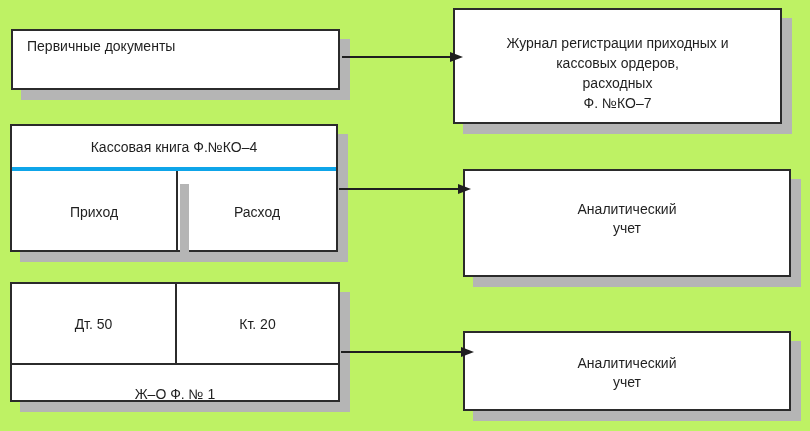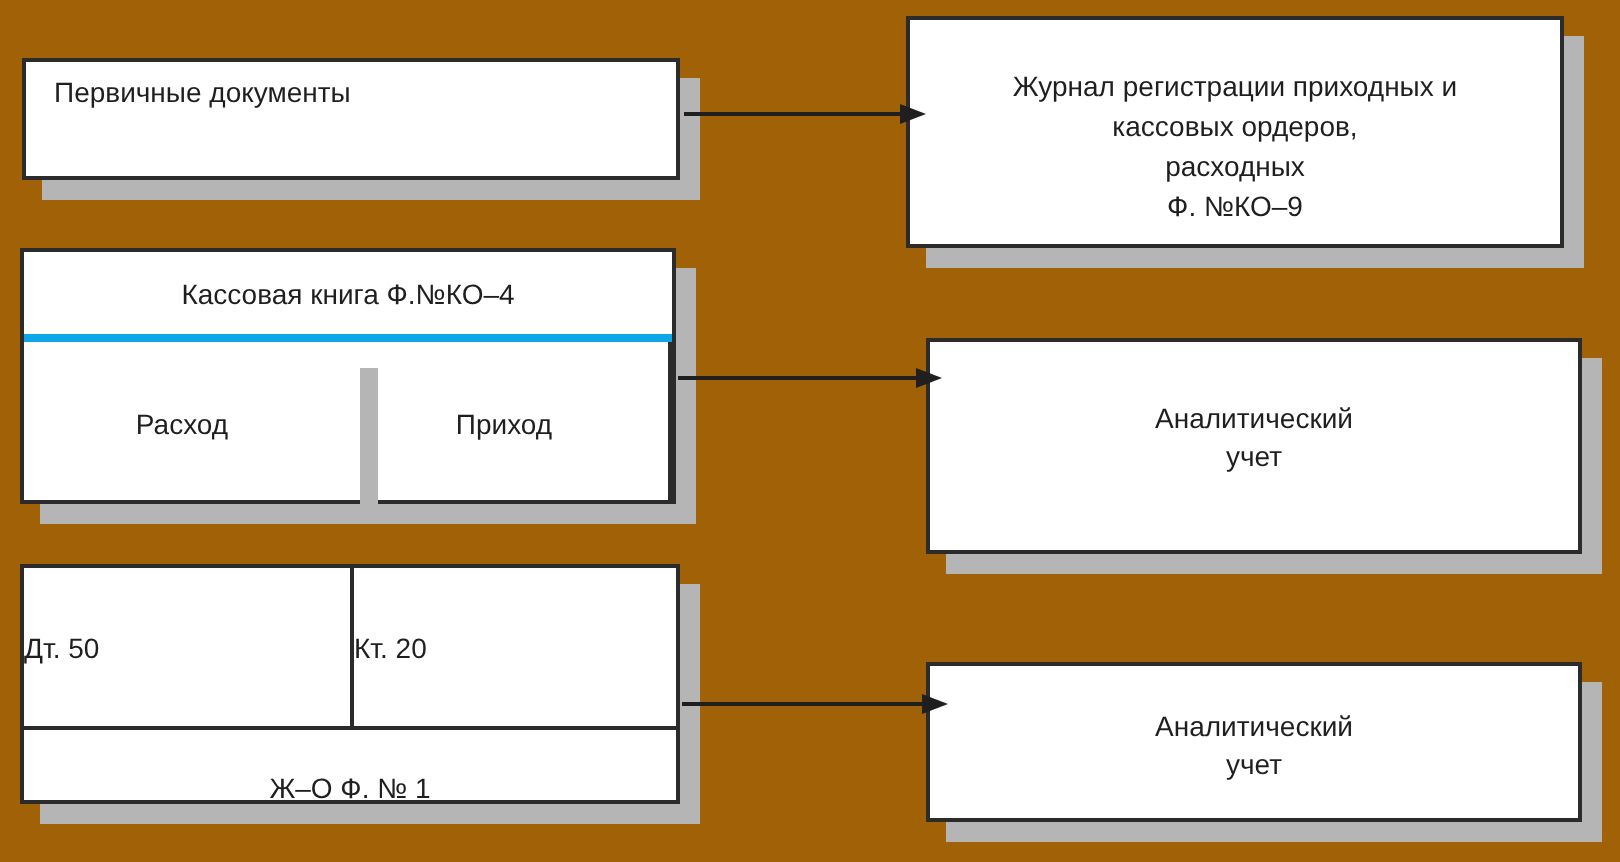--- a/index.html
+++ b/index.html
@@ -1,20 +1,20 @@
 <!DOCTYPE html>
 <html><head>
 <meta charset="utf-8">
 <style>
   html, body { margin: 0; padding: 0; background: #ffffff; }
   .canvas {
     position: relative;
     width: 810px;
     height: 431px;
-    background: #a16207;
+    background: #bef264;
     overflow: hidden;
     font-family: "Liberation Sans", sans-serif;
     font-size: 14px;
     color: #1f1f1f;
   }
   .box {
     position: absolute;
     box-sizing: border-box;
     background: #ffffff;
     border: 2px solid #2b2b2b;
@@ -46,21 +46,21 @@
     background: #b5b5b5;
   }
 
   
   #box-d { left: 463px; top: 169px; width: 328px; height: 108px; padding-top: 29px; line-height: 19px; }
 
   
   #struct-e { left: 10px; top: 282px; width: 330px; height: 120px; }
   .e-top { display: flex; height: 79px; border-bottom: 2px solid #2b2b2b; }
   .e-cell {
-    display: flex; align-items: center; 
+    display: flex; align-items: center; justify-content: center;
     box-sizing: border-box;
   }
   .e-cell-left { width: 165px; border-right: 2px solid #2b2b2b; }
   .e-cell-right { flex: 1; }
   .e-footer {
     height: 37px; display: flex; align-items: flex-end; justify-content: center;
   }
 
   
   #box-f { left: 463px; top: 331px; width: 328px; height: 80px; padding-top: 21px; line-height: 19px; }
@@ -92,33 +92,33 @@
 
   <div class="arrow" id="arrow-1">
     <div class="arrow-shaft"></div>
     <div class="arrow-head"></div>
   </div>
 
   <div class="box center-text" id="box-b">
     <div>Журнал регистрации приходных и</div>
     <div>кассовых ордеров,</div>
     <div>расходных</div>
-    <div>Ф. №КО–9</div>
+    <div>Ф. №КО–7</div>
   </div>
 
   <div class="box" id="struct-c">
     <div class="c-header">
       <span>Кассовая книга Ф.№КО–4</span>
     </div>
     <div class="c-cells">
+      <div class="c-cell c-cell-left">
+        <span>Приход</span>
+      </div>
       <div class="c-cell c-cell-right">
         <span>Расход</span>
-      </div>
-      <div class="c-cell c-cell-left">
-        <span>Приход</span>
       </div>
       <div class="c-shadow-strip"></div>
     </div>
   </div>
 
   <div class="arrow" id="arrow-2">
     <div class="arrow-shaft"></div>
     <div class="arrow-head"></div>
   </div>
 

